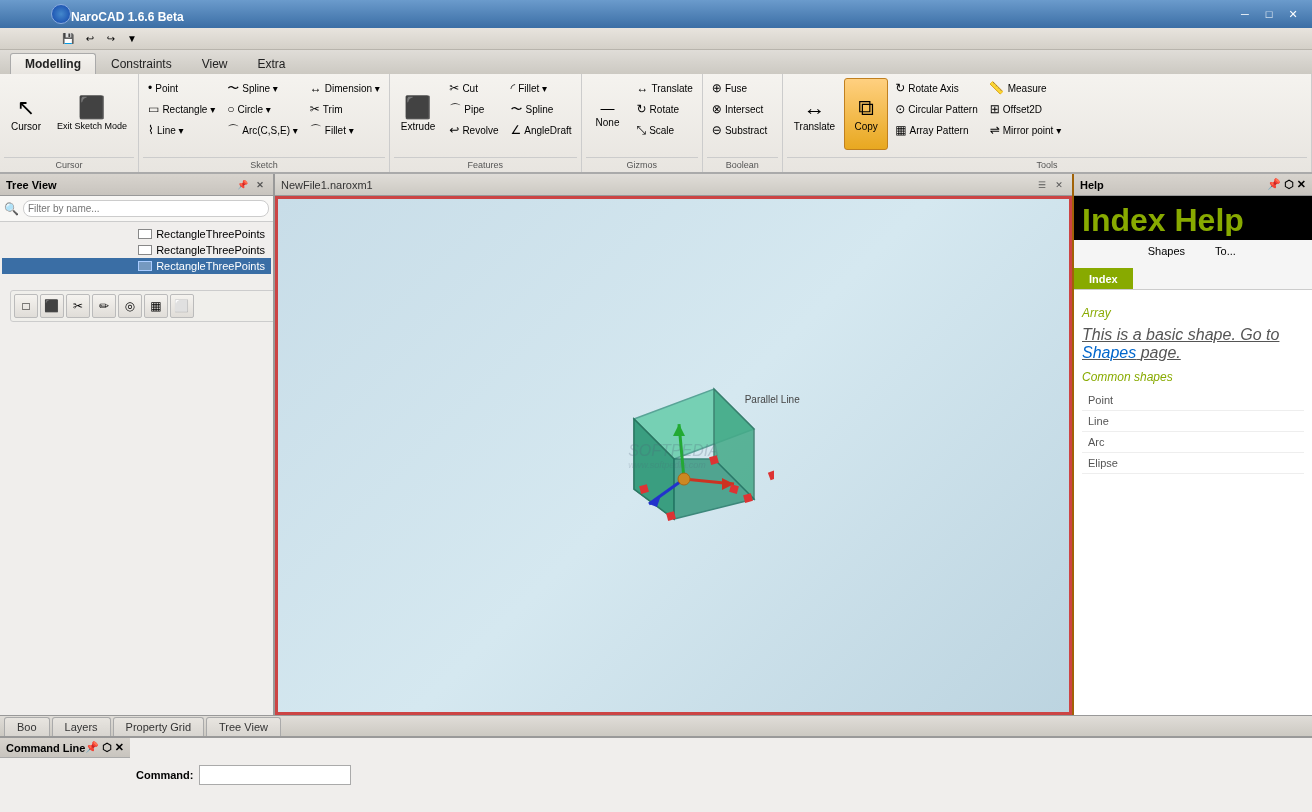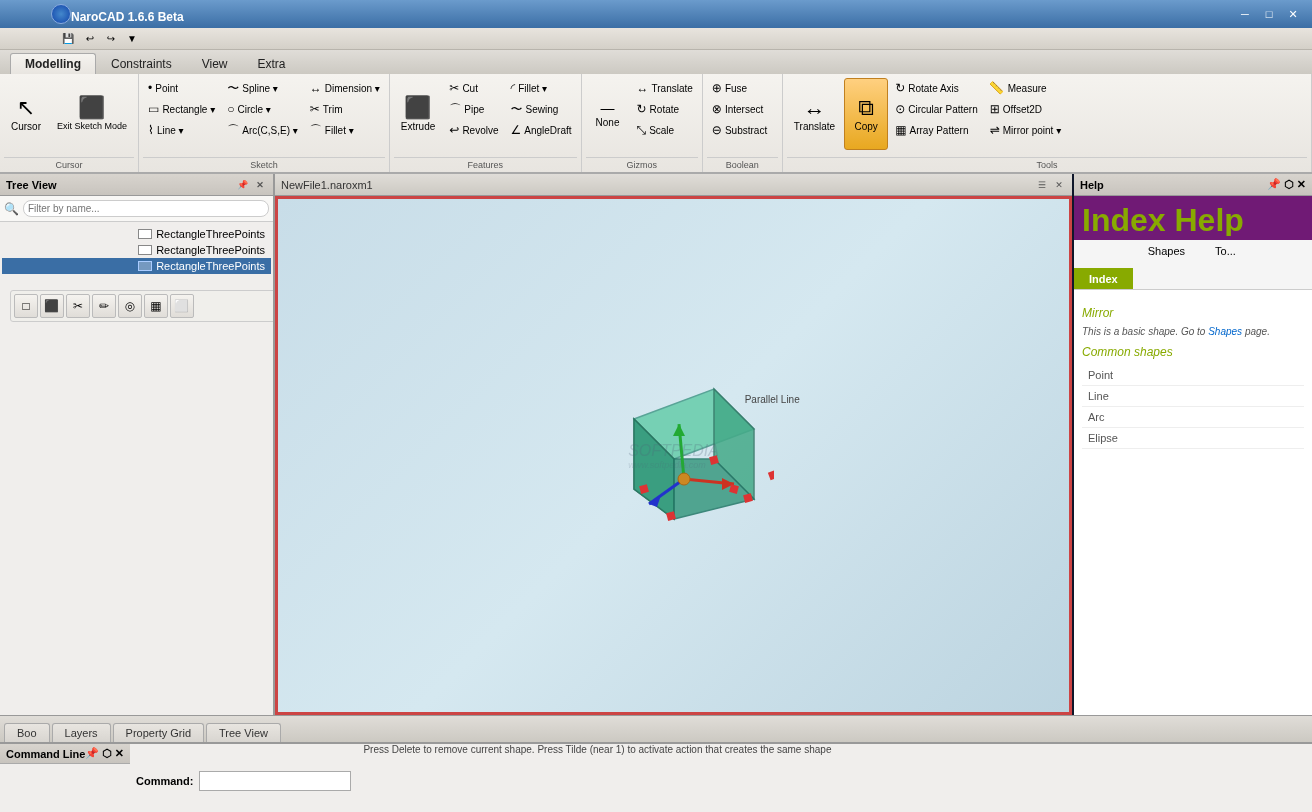--- a/index.html
+++ b/index.html
@@ -251,40 +251,40 @@
       position: absolute;
       top: 50%;
       left: 50%;
       transform: translate(-50%, -48%);
     }
 
     
     #right-panel {
       width: 240px;
       background: white;
-      border-left: 2px solid #0f172a;
+      border-left: 2px solid #a16207;
       display: flex;
       flex-direction: column;
       overflow: hidden;
     }
     #help-header {
       height: 22px;
       background: linear-gradient(to bottom, #d8d4ce, #c8c4be);
       display: flex;
       align-items: center;
       justify-content: space-between;
       padding: 0 6px;
       border-bottom: 1px solid #999;
       font-size: 11px;
       font-weight: bold;
     }
     #help-header .header-controls { display: flex; gap: 3px; }
     #help-title-bar {
       padding: 8px 8px 4px 8px;
-      background: #701a75;
+      background: #000000;
     }
     #help-title-text {
       font-size: 32px;
       font-weight: bold;
       color: #88aa00;
       line-height: 1;
       overflow: hidden;
       white-space: nowrap;
     }
     #help-nav-tabs {
@@ -311,40 +311,41 @@
       overflow-y: auto;
     }
     .help-section-title {
       font-size: 12px;
       color: #88aa00;
       font-style: italic;
       margin-bottom: 6px;
       margin-top: 8px;
     }
     .help-text {
-      font-size: 10px;
+      font-size: 16px;
       color: #555;
       font-style: italic;
+      text-decoration: underline;
     }
     .help-link {
       color: #0066cc;
       text-decoration: none;
     }
     .help-shapes-list { padding: 0; list-style: none; }
     .help-shapes-list li {
       padding: 4px 6px;
       font-size: 11px;
       color: #555;
       cursor: pointer;
       border-bottom: 1px solid #eee;
     }
 
     
     #bottom-tabs {
-      height: 28px;
+      height: 22px;
       background: linear-gradient(to bottom, #e0ddd8, #ccc9c2);
       border-top: 1px solid #999;
       border-bottom: 1px solid #999;
       display: flex;
       align-items: flex-end;
       padding-left: 4px;
     }
     .bottom-tab {
       padding: 3px 12px;
       font-size: 11px;
@@ -512,21 +513,21 @@
             <span>Revolve</span>
           </div>
       </div>
       <div class="ribbon-col">
         <div class="ribbon-btn-small">
             <span class="icon-sm">◜</span>
             <span>Fillet ▾</span>
           </div>
         <div class="ribbon-btn-small">
             <span class="icon-sm">〜</span>
-            <span>Sewing</span>
+            <span>Spline</span>
           </div>
         <div class="ribbon-btn-small">
             <span class="icon-sm">∠</span>
             <span>AngleDraft</span>
           </div>
       </div>
     </div>
     <div class="ribbon-group-label">Features</div>
   </div>
 
@@ -723,21 +724,21 @@
     </div>
     <div id="help-title-bar">
       <div id="help-title-text">Index Help</div>
     </div>
     <div id="help-nav-tabs">
       <div class="help-nav-tab active">Index</div>
       <div class="help-nav-tab">Shapes</div>
       <div class="help-nav-tab">To...</div>
     </div>
     <div id="help-content">
-      <div class="help-section-title">Mirror</div>
+      <div class="help-section-title">Array</div>
       <div class="help-text">
         <span>This is a basic shape. Go to</span>
         <a class="help-link">Shapes</a>
         <span>page.</span>
       </div>
       <div class="help-section-title">Common shapes</div>
       <ul class="help-shapes-list">
         <li>Point</li>
         <li>Line</li>
         <li>Arc</li>
@@ -760,14 +761,13 @@
     <div class="header-controls">
       <div class="hc-btn">📌</div>
       <div class="hc-btn">⬡</div>
       <div class="hc-btn">✕</div>
     </div>
   </div>
   <div id="command-input-row">
     <label>Command:</label>
     <input type="text" id="command-input" style="">
   </div>
-  <div id="command-hint">Press Delete to remove current shape. Press Tilde (near 1) to activate action that creates the same shape</div>
 </div>
 
 </body></html>

